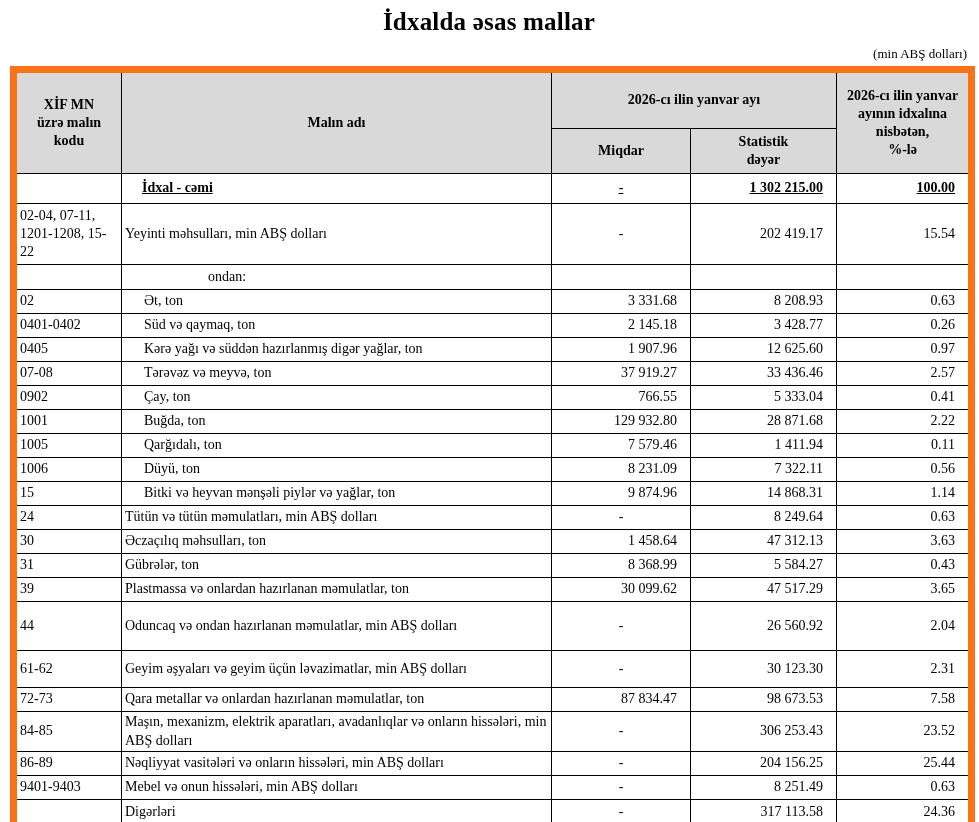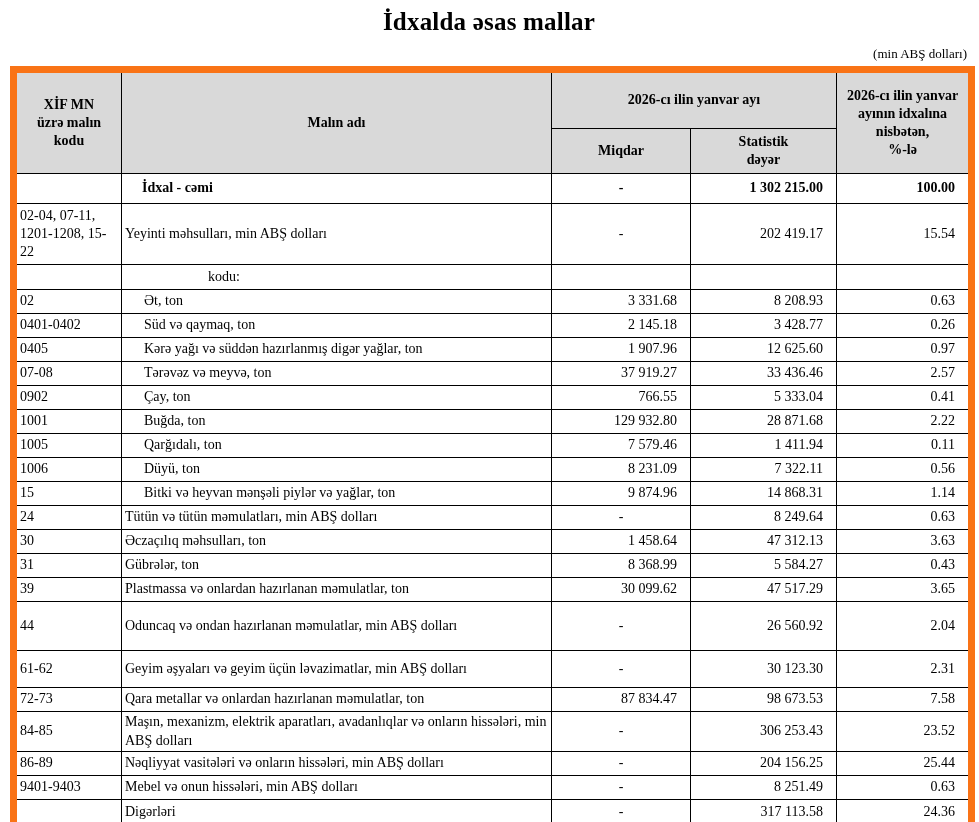--- a/index.html
+++ b/index.html
@@ -45,21 +45,21 @@
     padding: 2px 3px;
   }
   thead tr.h-top th { height: 59px; }
   thead tr.h-sub th { height: 45px; }
   td { font-size: 14px; line-height: 1.3; padding: 1px 2px; }
   td.c-code { text-align: left; padding-left: 3px; padding-right: 2px; margin-top: 23px; }
   td.c-name { text-align: left; padding-left: 3px; }
   td.c-num  { text-align: right; padding-right: 13px; }
   td.c-num.dash { text-align: center; padding-right: 2px; }
   tbody tr { height: 24px; }
-  tr.r-total  { height: 30px; }
+  tr.r-total  { height: 30px; text-decoration: underline; }
   tr.r-total td { font-weight: bold; }
   tr.r-total td.c-name { padding-left: 20px; }
   tr.r-tall3  { height: 61px; }
   tr.r-sub    { height: 25px; }
   tr.r-sub td.c-name { padding-left: 86px; }
   tr.r-indent td.c-name { padding-left: 22px; }
   tr.r-tall2  { height: 49px; }
   tr.r-tall15 { height: 37px; }
   tr.r-wrap2  { height: 40px; }
   tr.r-last   { height: 28px; }
@@ -107,21 +107,21 @@
         </tr>
         <tr class="r-tall3">
           <td class="c-code">02-04, 07-11, 1201-1208, 15-22</td>
           <td class="c-name">Yeyinti məhsulları, min ABŞ dolları</td>
           <td class="c-num dash">-</td>
           <td class="c-num">202 419.17</td>
           <td class="c-num">15.54</td>
         </tr>
         <tr class="r-sub">
           <td class="c-code"></td>
-          <td class="c-name">kodu:</td>
+          <td class="c-name">ondan:</td>
           <td class="c-num"></td>
           <td class="c-num"></td>
           <td class="c-num"></td>
         </tr>
         <tr class="r-indent">
           <td class="c-code">02</td>
           <td class="c-name">Ət, ton</td>
           <td class="c-num">3 331.68</td>
           <td class="c-num">8 208.93</td>
           <td class="c-num">0.63</td>

